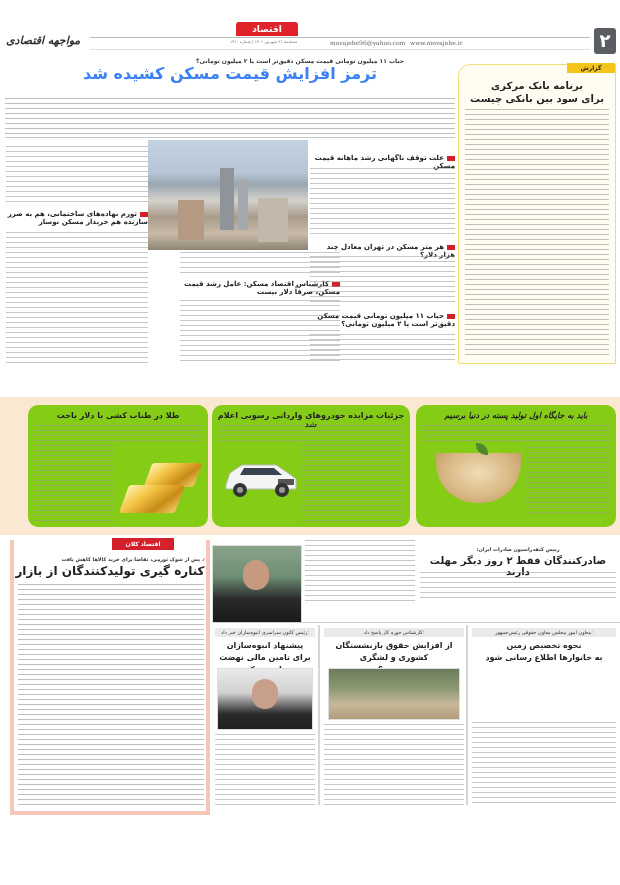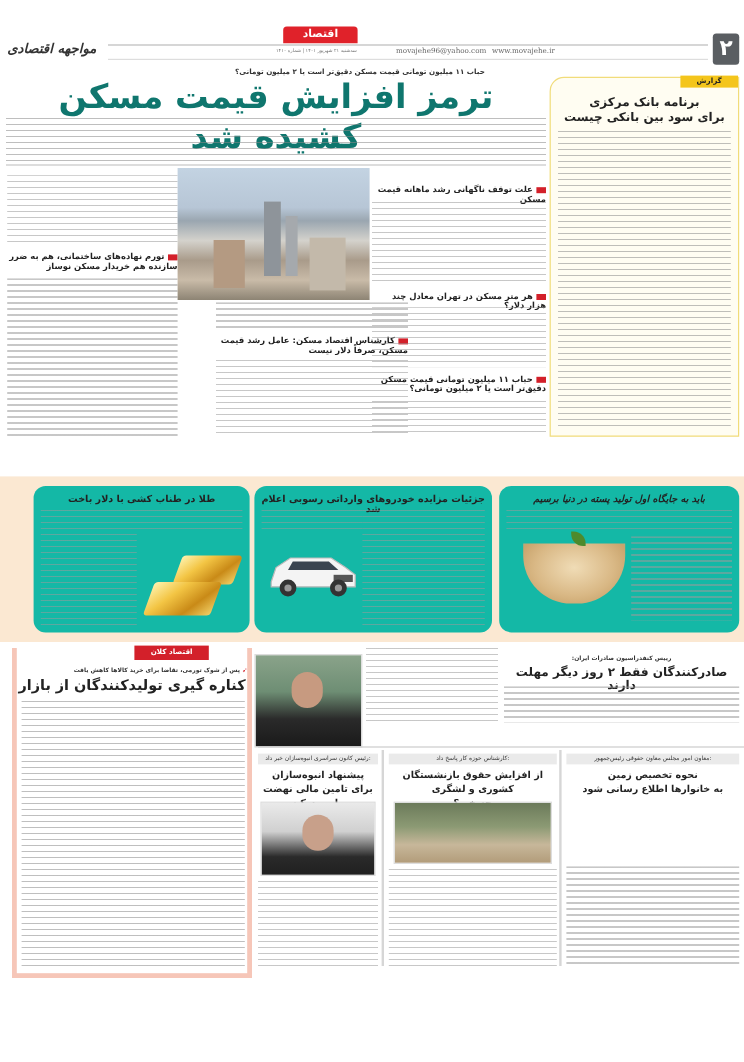--- a/index.html
+++ b/index.html
@@ -15,41 +15,41 @@
   .section-badge { left: 236px; top: 22px; width: 62px; height: 14px; background: #e0222a; color: #fff; font-size: 9px; font-weight: bold; text-align: center; line-height: 14px; border-radius: 3px 3px 0 0; }
   .head-line { left: 90px; top: 37px; width: 500px; height: 1px; background: #bbb; }
   .head-line2 { left: 90px; top: 49px; width: 500px; height: 1px; background: #ddd; }
   .brand { left: 6px; top: 34px; font-size: 11px; font-weight: bold; font-style: italic; color: #333; }
   .date-line { left: 230px; top: 39px; font-size: 4px; color: #777; }
   .email { left: 330px; top: 39px; font-size: 6px; color: #666; font-family: "DejaVu Serif", serif; }
   .site { left: 410px; top: 39px; font-size: 6px; color: #666; font-family: "DejaVu Serif", serif; }
 
   
   .kicker { left: 150px; top: 57px; width: 300px; font-size: 6px; font-weight: bold; color: #333; }
-  .headline { left: 10px; top: 64px; width: 440px; font-size: 28px; font-weight: bold; color: #0f766e; text-align: center; direction: rtl; }
+  .headline { left: 10px; top: 64px; width: 440px; font-size: 16px; font-weight: bold; color: #3b82f6; text-align: center; direction: rtl; }
   .lead-box { left: 5px; top: 98px; width: 450px; height: 40px; border-bottom: 1px solid #999; }
   .text-lines { background-image: repeating-linear-gradient(to bottom, #9a9a9a 0px, #9a9a9a 1px, transparent 1px, transparent 5px); opacity: .55; }
   .text-lines.dense { background-image: repeating-linear-gradient(to bottom, #8a8a8a 0px, #8a8a8a 1.2px, transparent 1.2px, transparent 5px); }
 
   
   .report { left: 458px; top: 64px; width: 158px; height: 300px; border: 1px solid #f1dc7a; border-radius: 12px 0 0 0; background: #fffdf2; }
   .report-tag { right: 0; top: -2px; width: 48px; height: 10px; background: #f4c51b; color: #222; font-size: 6px; font-weight: bold; line-height: 10px; text-align: center; }
   .report-title { left: 0; top: 14px; width: 100%; font-size: 10px; font-weight: bold; color: #222; text-align: center; line-height: 13px; }
   .report-body { left: 6px; top: 44px; width: 144px; height: 250px; }
   .col-a { left: 6px; top: 140px; width: 142px; height: 225px; }
   .col-b-img { left: 148px; top: 140px; width: 160px; height: 110px; background: linear-gradient(180deg, #c3d3e2 0%, #b7c6d6 30%, #9aa6b0 40%, #d4d2cc 55%, #a99b8a 70%, #c9bba8 85%, #8d8474 100%); }
   .col-c { left: 310px; top: 140px; width: 145px; height: 225px; }
   .sub-h { font-size: 7px; font-weight: bold; color: #222; direction: rtl; text-align: right; }
   .bullet { display: inline-block; width: 8px; height: 5px; background: #d3202a; margin-left: 3px; vertical-align: middle; }
   .bullet::before { content: ""; }
   .tower { position: absolute; background: #7f8a93; }
 
   
   .band { left: 0; top: 397px; width: 620px; height: 138px; background: #fbe8d2; }
-  .card { background: #14b8a6; border-radius: 10px; }
+  .card { background: #84cc16; border-radius: 10px; }
   .card-title { font-size: 8px; font-weight: bold; color: #222; text-align: center; direction: rtl; }
   .gold { position: absolute; background: linear-gradient(135deg, #fff3b0 0%, #f3c544 35%, #c98a17 70%, #f1d067 100%); border-radius: 3px; }
   .car { position: absolute; }
   .nuts { position: absolute; border-radius: 0 0 40px 40px; background: radial-gradient(ellipse at 50% 40%, #f0dcb6 0%, #d9b885 55%, #c9a46d 80%, rgba(200,200,200,.5) 100%); }
   .ek-tag { left: 112px; top: 538px; width: 62px; height: 12px; background: #d3202a; color: #fff; font-size: 6px; font-weight: bold; text-align: center; line-height: 12px; }
   .ek-frame { left: 10px; top: 540px; width: 200px; height: 275px; border: 4px solid #f6c6b8; border-top-width: 0; }
   .portrait { position: absolute; border: 1px solid #ddd; }
   .news-box { background: #ffffff; }
   .news-kicker { background: #eaeaea; font-size: 5px; color: #333; text-align: center; height: 9px; line-height: 9px; }
   .news-title { font-size: 8px; font-weight: bold; color: #222; text-align: center; line-height: 12px; direction: rtl; }

